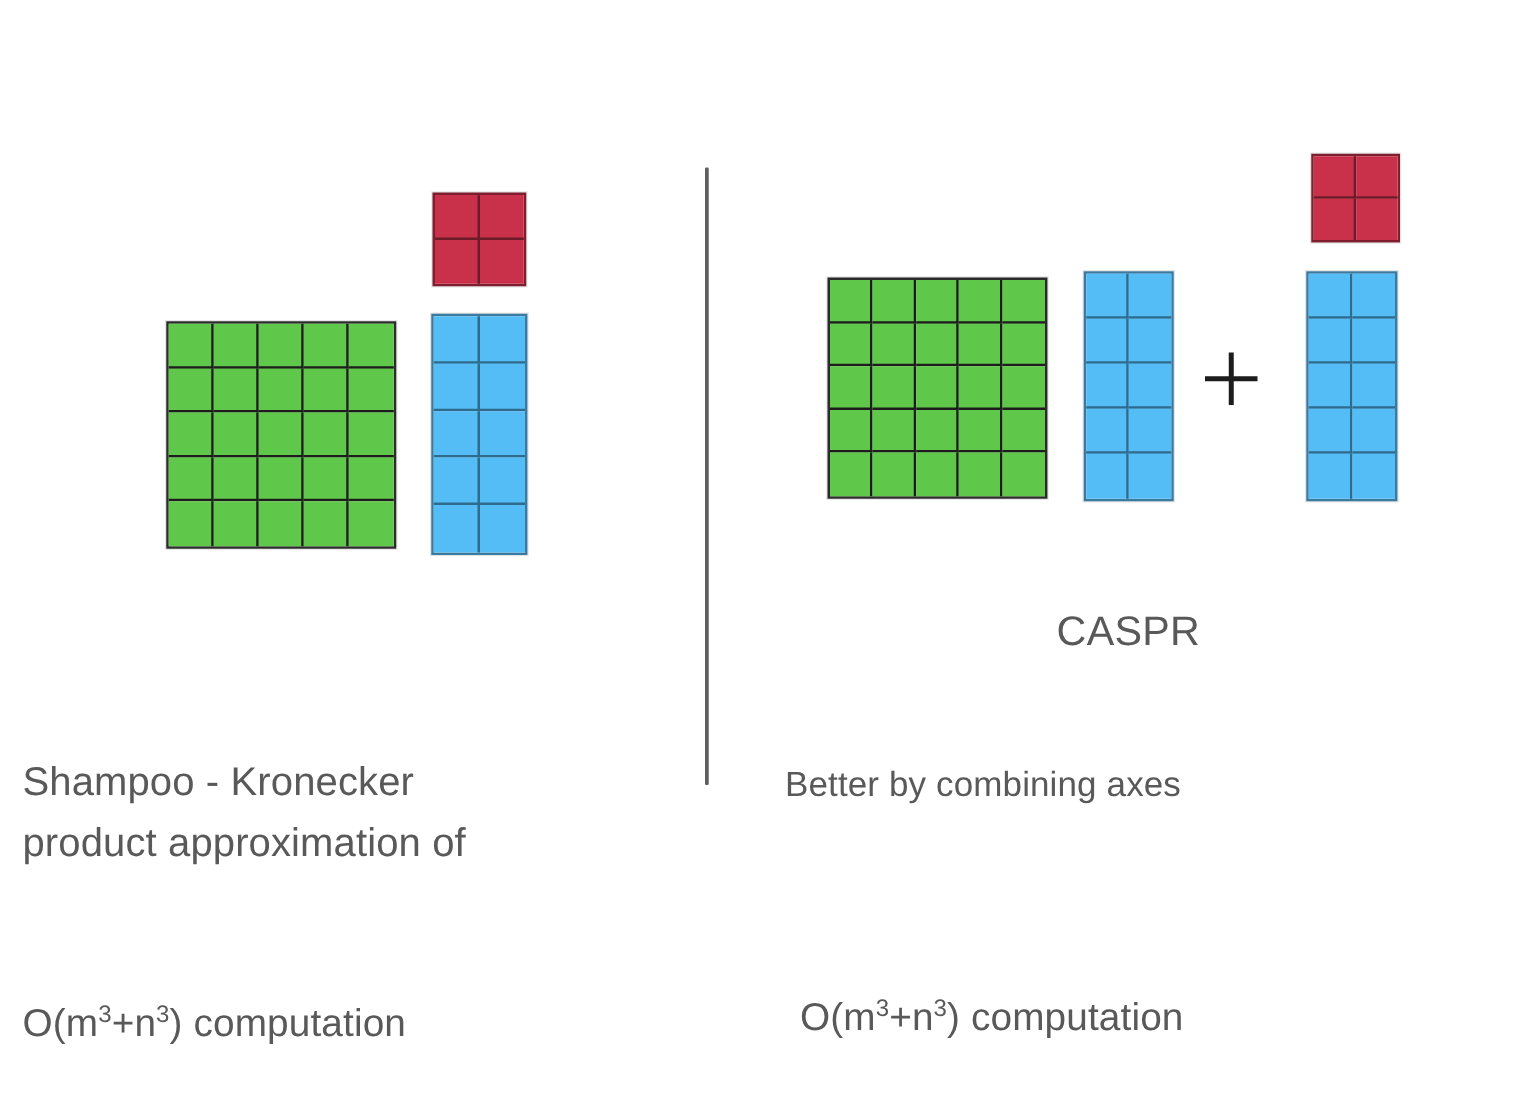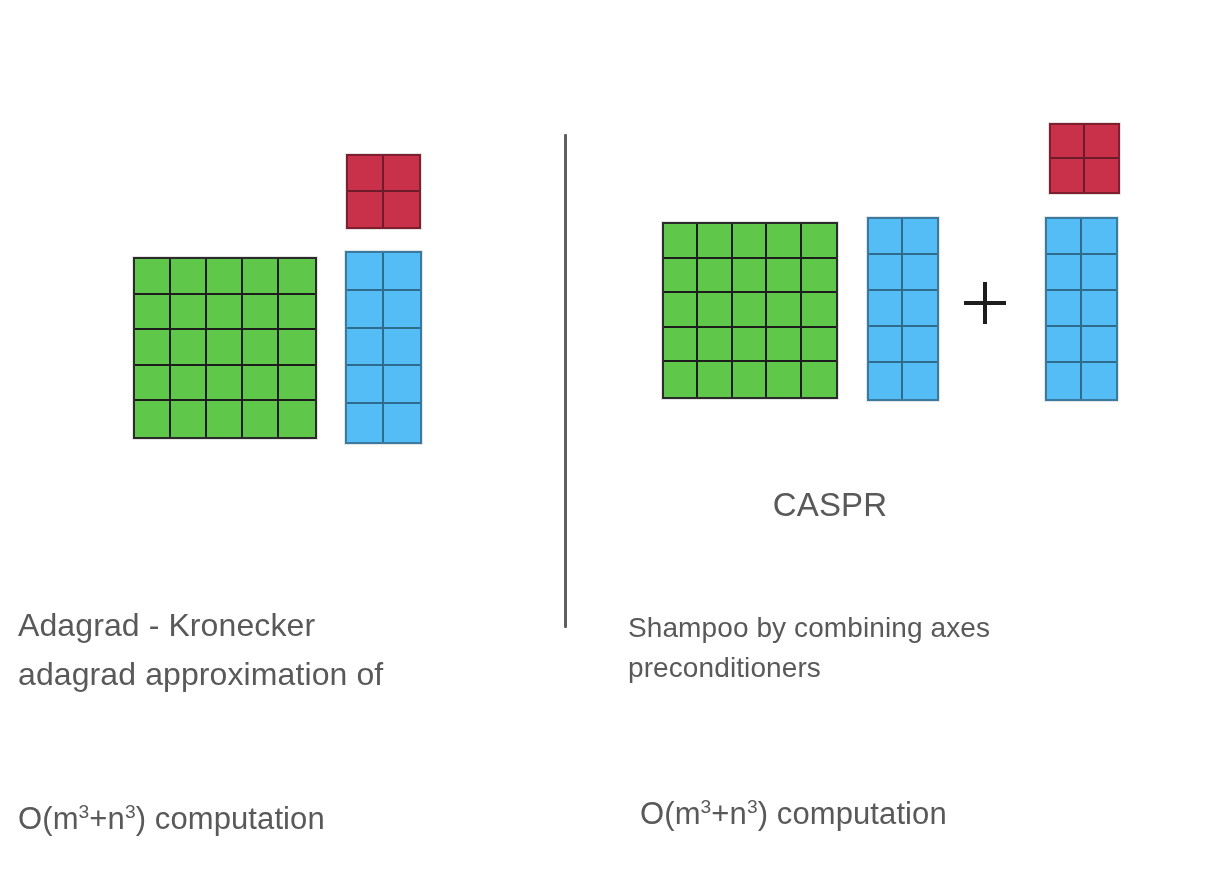--- a/index.html
+++ b/index.html
@@ -94,21 +94,21 @@
     left: 19px; top: 0;
     width: 4px; height: 42px;
   }
 
   
   .caspr-label {
     position: absolute;
     left: 700px;
     top: 487px;
     width: 260px;
-    text-align: center;
+    text-align: right;
     font-size: 33px;
     line-height: 1.1;
     color: #595959;
     letter-spacing: 0.2px;
   }
 
   .caption {
     position: absolute;
     color: #595959;
     letter-spacing: 0.1px;
@@ -194,22 +194,22 @@
     </div>
 
   <div class="grid red" id="left-red-grid" style="grid-template-columns: repeat(2, 1fr); grid-template-rows: repeat(2, 1fr);">
       <div class="cell" style="background: rgb(201, 49, 74);"></div>
       <div class="cell last-col" style="background: rgb(201, 49, 74);"></div>
       <div class="cell last-row" style="background: rgb(201, 49, 74);"></div>
       <div class="cell last-col last-row" style="background: rgb(201, 49, 74);"></div>
     </div>
 
   <div class="caption" id="left-caption">
-    <span class="line">Adagrad - Kronecker</span>
-    <span class="line">adagrad approximation of</span>
+    <span class="line">Shampoo - Kronecker</span>
+    <span class="line">product approximation of</span>
   </div>
 
   <div class="caption" id="left-complexity">
     <span>O(m</span><sup>3</sup><span>+n</span><sup>3</sup><span>) computation</span>
   </div>
 
   <div class="grid green" id="right-green-grid" style="grid-template-columns: repeat(5, 1fr); grid-template-rows: repeat(5, 1fr);">
       <div class="cell" style="background: rgb(95, 200, 74);"></div>
       <div class="cell" style="background: rgb(95, 200, 74);"></div>
       <div class="cell" style="background: rgb(95, 200, 74);"></div>
@@ -268,21 +268,20 @@
   <div class="grid red" id="right-red-grid" style="grid-template-columns: repeat(2, 1fr); grid-template-rows: repeat(2, 1fr);">
       <div class="cell" style="background: rgb(201, 49, 74);"></div>
       <div class="cell last-col" style="background: rgb(201, 49, 74);"></div>
       <div class="cell last-row" style="background: rgb(201, 49, 74);"></div>
       <div class="cell last-col last-row" style="background: rgb(201, 49, 74);"></div>
     </div>
 
   <div class="caspr-label">CASPR</div>
 
   <div class="caption" id="right-caption">
-    <span class="line">Shampoo by combining axes</span>
-    <span class="line">preconditioners</span>
+    <span class="line">Better by combining axes</span>
   </div>
 
   <div class="caption" id="right-complexity">
     <span>O(m</span><sup>3</sup><span>+n</span><sup>3</sup><span>) computation</span>
   </div>
 
 </div>
 
 </body></html>

